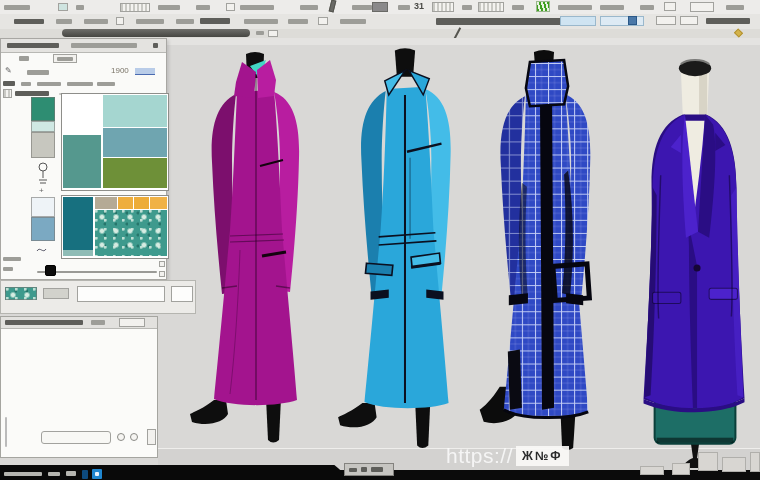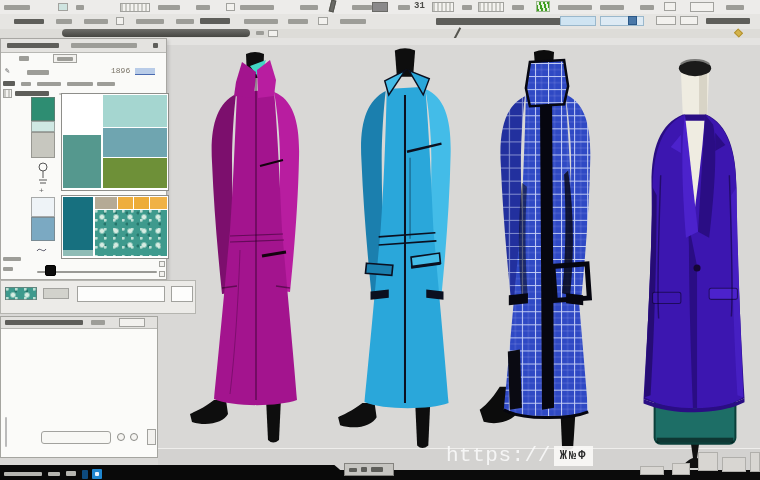--- a/index.html
+++ b/index.html
@@ -1,17 +1,17 @@
 <!DOCTYPE html>
 <html><head>
 <meta charset="utf-8">
 <style>
   html,body{margin:0;padding:0;background:#444;}
   .screen{position:relative;width:760px;height:480px;overflow:hidden;
-    font-family:Liberation Mono, monospace;background:#d9d8d6;}
+    font-family:Liberation Sans, sans-serif;background:#d9d8d6;}
   .abs{position:absolute;}
   
   .row1{left:0;top:0;width:760px;height:14px;background:#edecea;border-bottom:1px solid #c9c8c4;}
   .row2{left:0;top:14px;width:760px;height:15px;background:#e6e5e2;border-bottom:1px solid #bdbcb8;}
   .row3{left:0;top:29px;width:760px;height:9px;background:#dddcd8;}
   .darkbar{left:62px;top:29px;width:188px;height:8px;border-radius:4px;
     background:linear-gradient(#6e6e6a,#464642);}
   
   .b{position:absolute;background:#9d9d98;height:5px;border-radius:1px;}
   .bd{background:#5e5e5a;}
@@ -222,21 +222,21 @@
       <i class="b bd" style="left:6px;top:4px;width:52px"></i>
       <i class="b" style="left:70px;top:4px;width:66px"></i>
       <i class="b bd" style="left:152px;top:4px;width:5px"></i>
     </div>
     <span class="box" style="left:52px;top:15px;width:24px;height:9px">
         <i class="b" style="left:3px;top:2px;width:16px;height:4px"></i>
       </span>
     <i class="b" style="left:18px;top:17px;width:10px"></i>
     <span class="ticon" style="left:4px;top:28px">✎</span>
     <i class="b" style="left:26px;top:31px;width:22px"></i>
-    <span class="meta" style="left:110px;top:28px">1896</span>
+    <span class="meta" style="left:110px;top:28px">1900</span>
     <span class="bluelink" style="left:134px;top:29px;width:20px"></span>
     <i class="b bd" style="left:2px;top:42px;width:12px"></i>
     <i class="b" style="left:20px;top:43px;width:10px;height:4px"></i>
     <i class="b" style="left:36px;top:43px;width:24px;height:4px"></i>
     <i class="b" style="left:66px;top:43px;width:26px;height:4px"></i>
     <i class="b" style="left:96px;top:43px;width:18px;height:4px"></i>
     <span class="box grid-ic" style="left:2px;top:50px;width:9px;height:9px"></span>
     <i class="b bd" style="left:14px;top:52px;width:34px"></i>
     <i class="b" style="left:58px;top:54px;width:100px;height:2px;background:#c5c5c0"></i>
 

